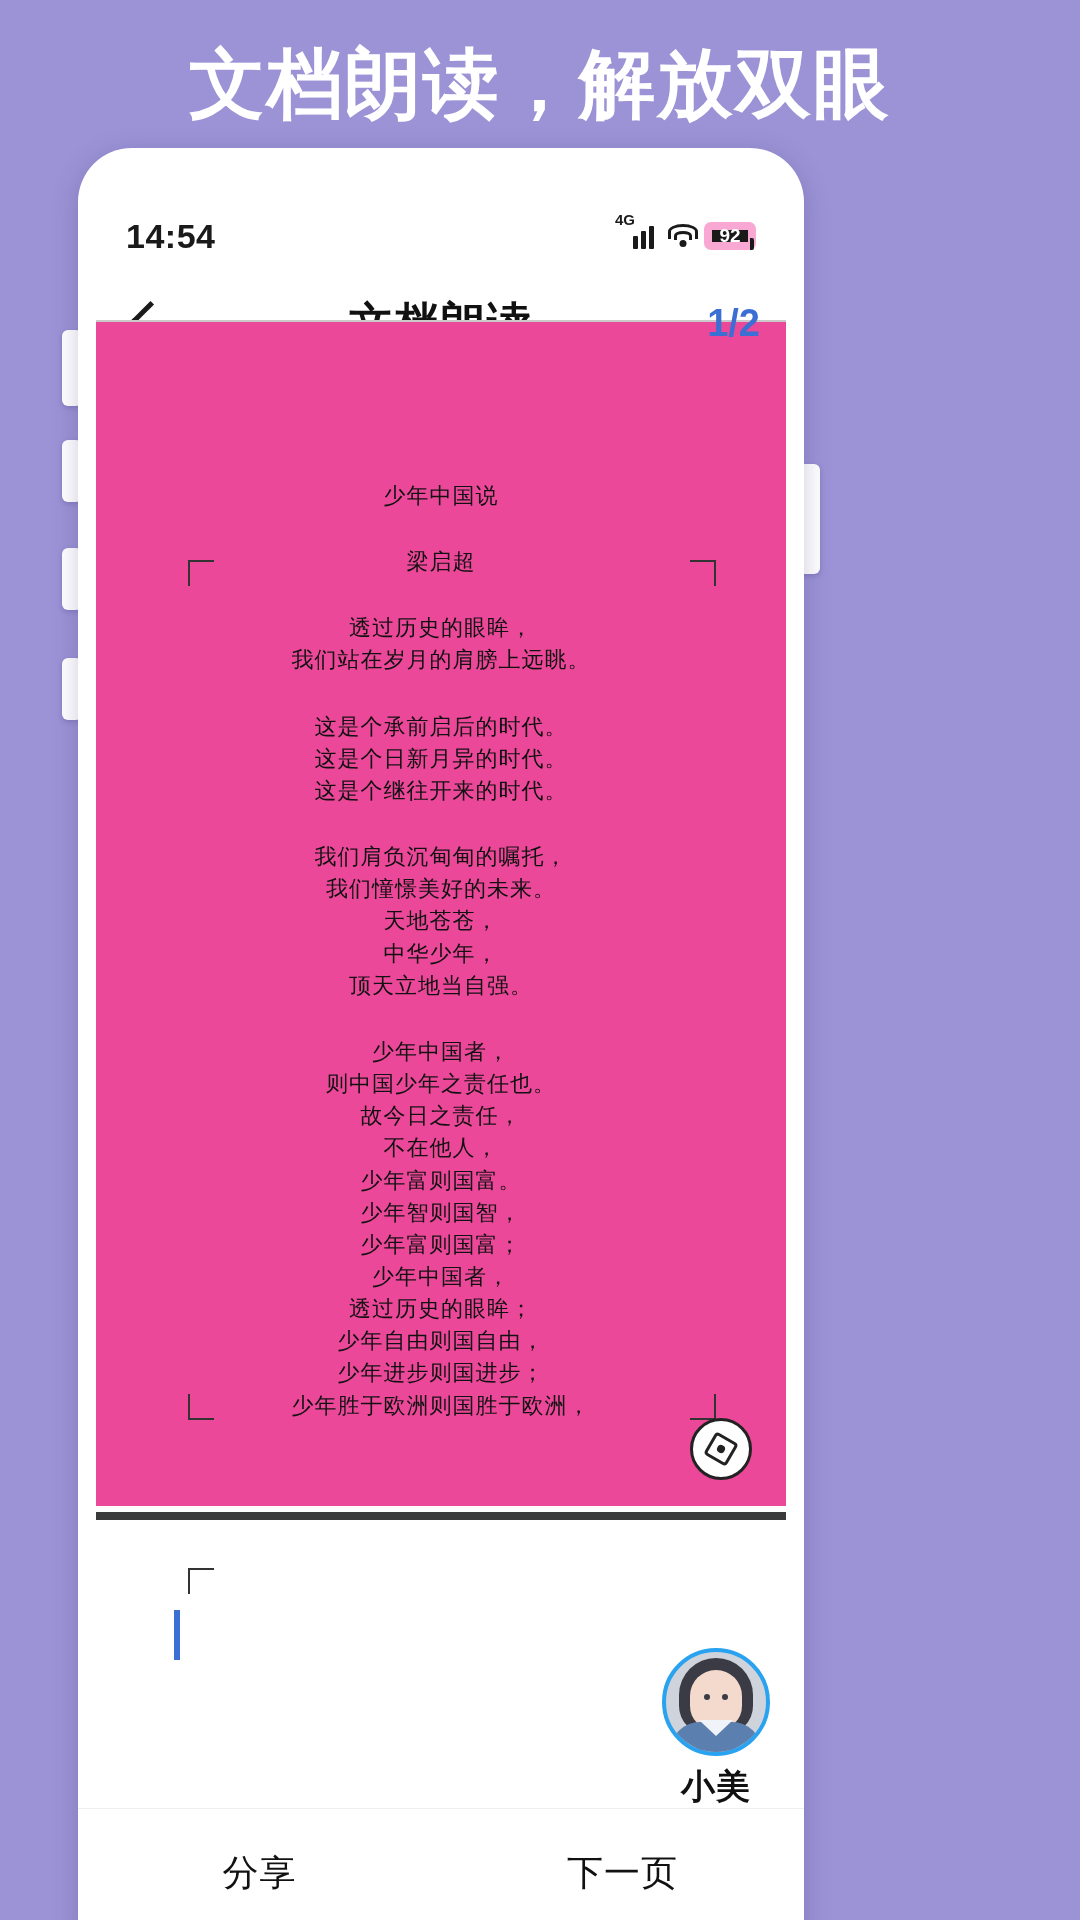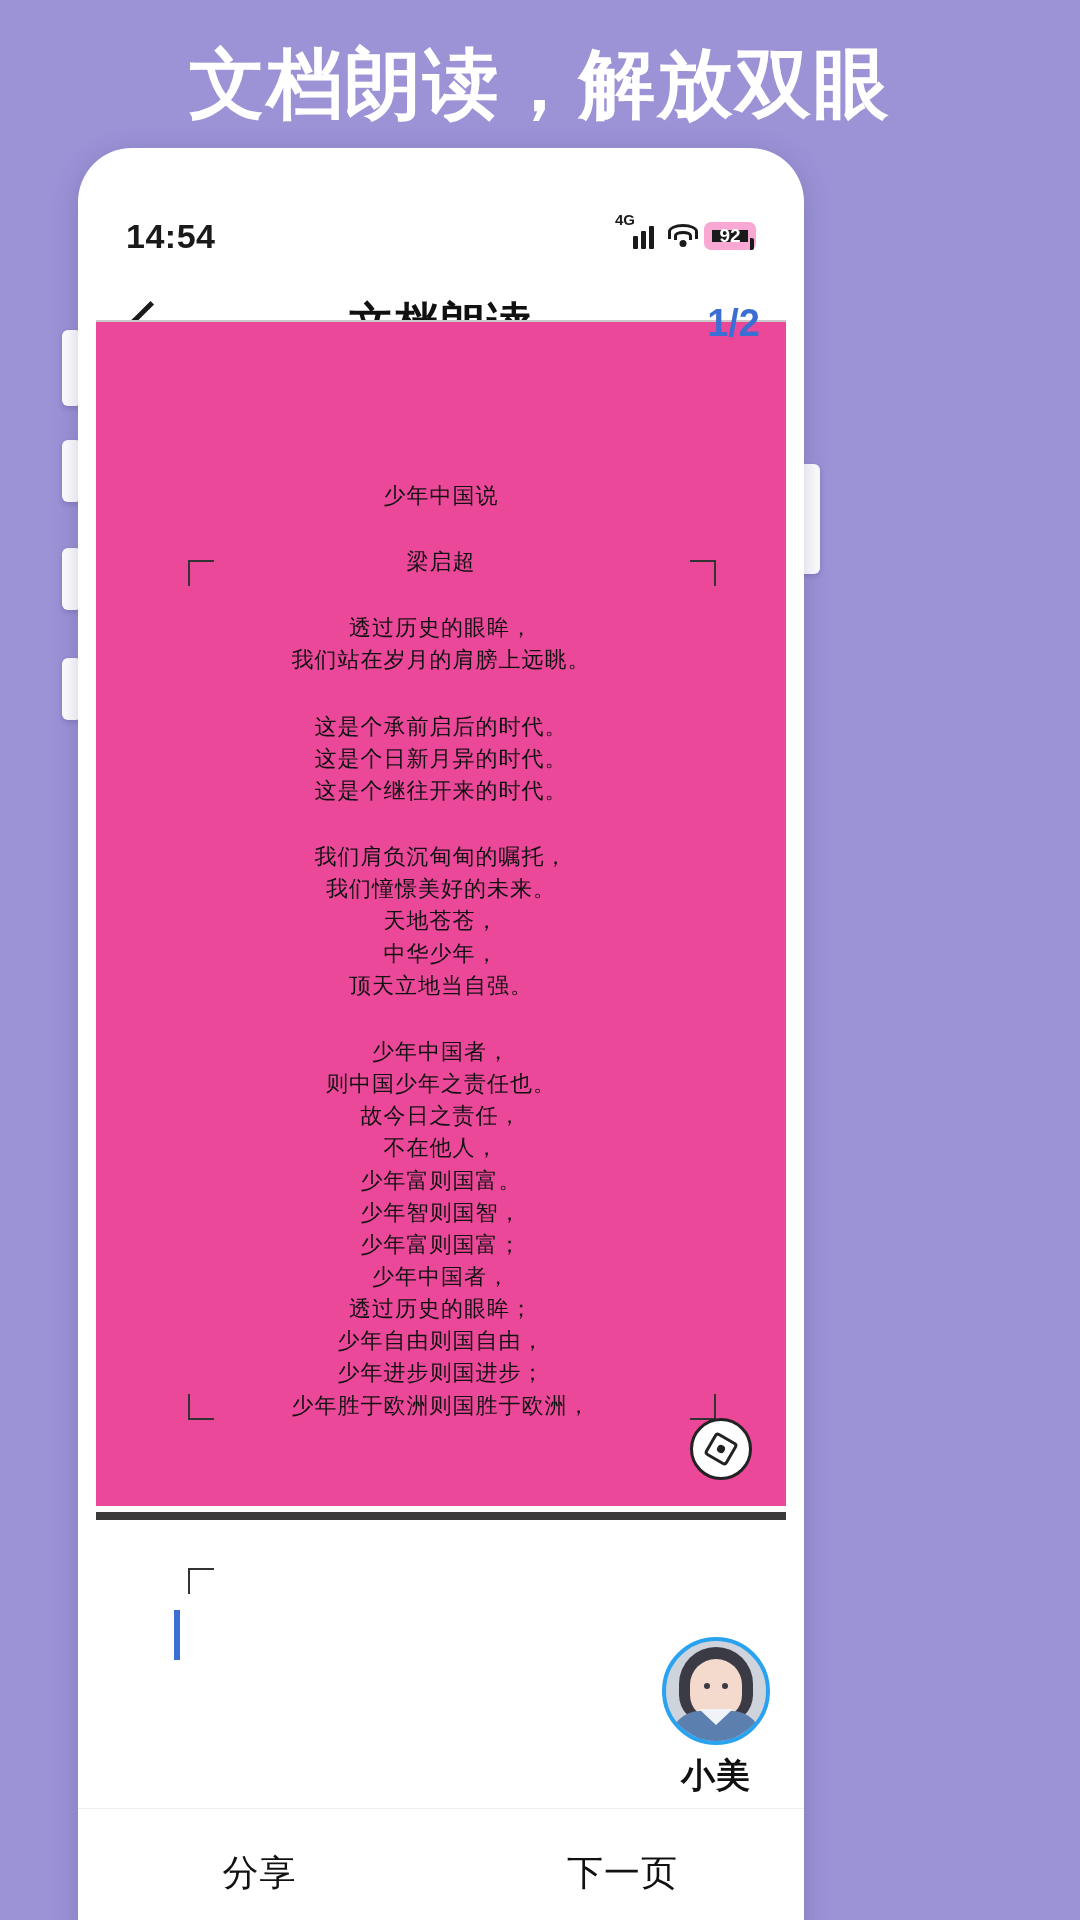--- a/index.html
+++ b/index.html
@@ -207,21 +207,21 @@
     display: flex; align-items: center; justify-content: center;
   }
   .hex-inner::after {
     content: ""; width: 8px; height: 8px;
     background: #222; border-radius: 50%;
   }
 
   
   .assistant {
     position: absolute;
-    right: 22px; bottom: 139px;
+    right: 22px; bottom: 128px;
     width: 132px;
     text-align: center;
     z-index: 8;
   }
   .avatar {
     width: 108px; height: 108px;
     margin: 0 auto;
     border-radius: 50%;
     border: 4px solid #29a3ef;
     background: #cfd3dc;

